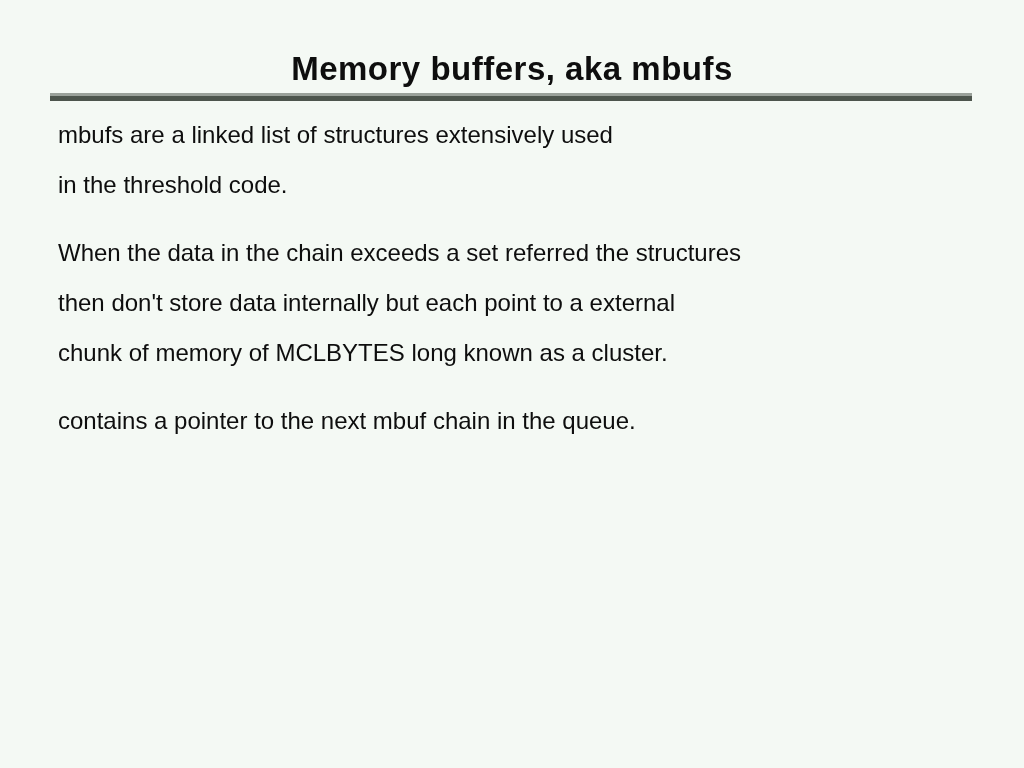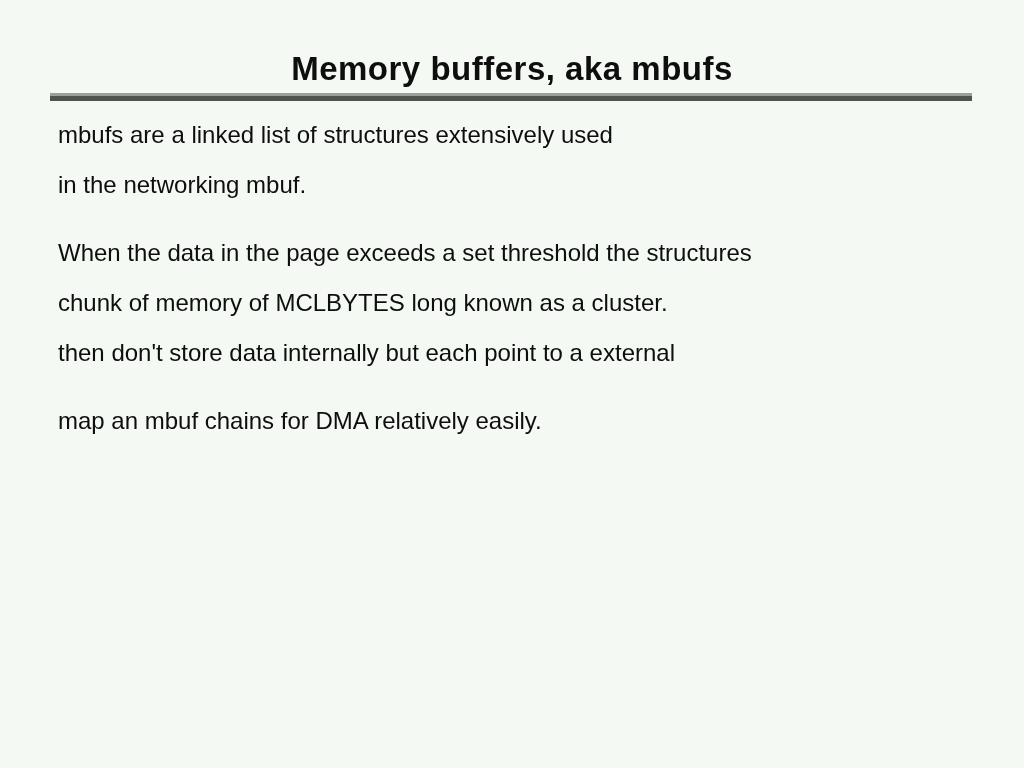--- a/index.html
+++ b/index.html
@@ -49,26 +49,26 @@
 </style>
 </head>
 <body>
 
 <div class="slide">
   <h1 class="slide-title">Memory buffers, aka mbufs</h1>
   <div class="title-rule"></div>
   <div class="slide-body">
       <div class="para">
         <div class="line">mbufs are a linked list of structures extensively used</div>
-        <div class="line">in the networking mbuf.</div>
+        <div class="line">in the threshold code.</div>
       </div>
       <div class="para">
-        <div class="line">When the data in the page exceeds a set threshold the structures</div>
+        <div class="line">When the data in the chain exceeds a set referred the structures</div>
+        <div class="line">then don't store data internally but each point to a external</div>
         <div class="line">chunk of memory of MCLBYTES long known as a cluster.</div>
-        <div class="line">then don't store data internally but each point to a external</div>
       </div>
       <div class="para">
+        <div class="line">contains a pointer to the next mbuf chain in the queue.</div>
       </div>
       <div class="para">
-        <div class="line">map an mbuf chains for DMA relatively easily.</div>
       </div>
     </div>
 </div>
 
 </body></html>

